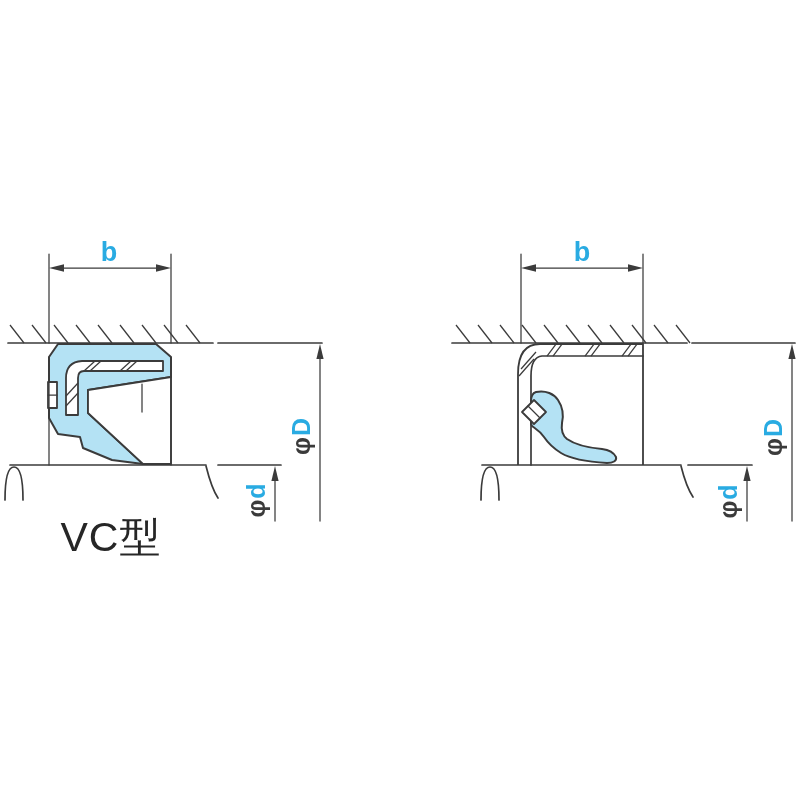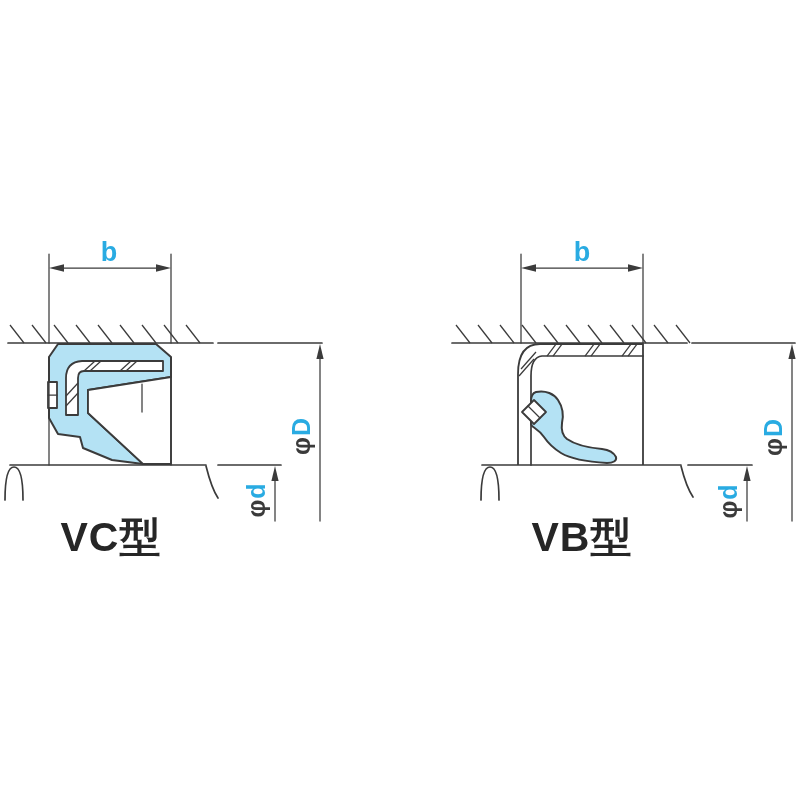--- a/index.html
+++ b/index.html
@@ -19,21 +19,21 @@
   .thin line,.thin path{stroke-width:1.25;}
   .hatch line{stroke-width:1.25;stroke-linecap:butt;}
   .arr{fill:var(--line);stroke:none;}
   .blue{fill:var(--seal-fill);stroke:var(--line);stroke-width:2;stroke-linejoin:round;}
   .wht{fill:#ffffff;stroke:var(--line);stroke-width:1.8;stroke-linejoin:round;}
   .lbl{position:absolute;transform:translate(-50%,-50%);white-space:nowrap;line-height:1;}
   .b-lbl{font-size:27px;font-weight:600;color:var(--accent);}
   .dia-lbl{font-size:25px;font-weight:600;transform:translate(-50%,-50%) rotate(-90deg);letter-spacing:1px;}
   .dia-lbl .sym{color:var(--line);font-weight:600;}
   .dia-lbl .let{color:var(--accent);}
-  .caption{font-size:41px;font-weight:700;color:var(--text);letter-spacing:1px;}
+  .caption{font-size:41px;font-weight:400;color:var(--text);letter-spacing:1px;}
 </style>
 </head>
 <body>
 
 <div class="stage">
 
   <svg width="800" height="800" viewBox="0 0 800 800">
 
     <g class="ln thin">
       <line x1="49" y1="254" x2="49" y2="343"></line>
@@ -174,15 +174,14 @@
   </div>
 
   <div class="lbl dia-lbl" style="left:773px;top:437px;">
     <span class="sym">φ</span><span class="let">D</span>
   </div>
   <div class="lbl dia-lbl" style="left:728px;top:501px;">
     <span class="sym">φ</span><span class="let">d</span>
   </div>
 
   <div class="lbl caption" style="left:111px;top:537px;">VC型</div>
-  <div class="lbl caption" style="left:582px;top:537px;">VB型</div>
 
 </div>
 
 </body></html>

